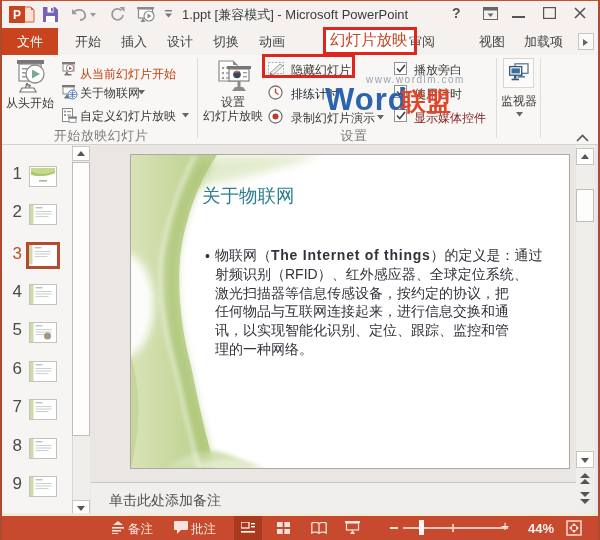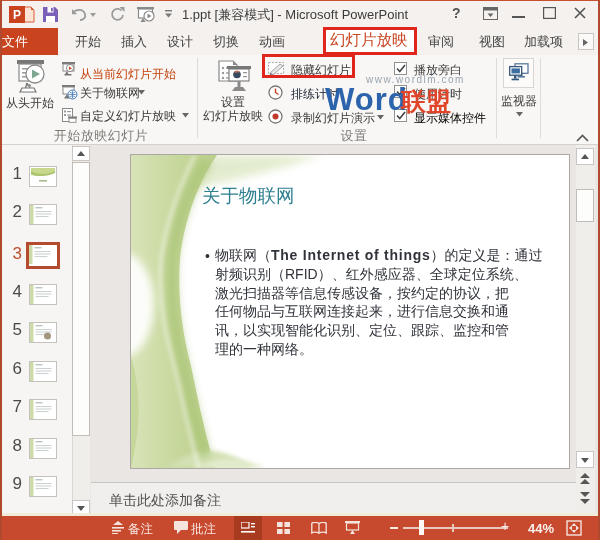--- a/index.html
+++ b/index.html
@@ -64,30 +64,30 @@
 <svg class="abs" style="left:512px;top:16px;" width="13" height="2" viewBox="0 0 13 2">
     <rect width="13" height="2" fill="#555"></rect>
   </svg>
 <svg class="abs" style="left:543px;top:7px;" width="13" height="12" viewBox="0 0 13 12">
     <rect x="0.5" y="0.5" width="12" height="11" fill="none" stroke="#555" stroke-width="1.4"></rect>
   </svg>
 <svg class="abs" style="left:574px;top:7px;" width="12" height="12" viewBox="0 0 12 12">
     <path d="M1 1 L11 11 M11 1 L1 11" stroke="#555" stroke-width="1.6"></path>
   </svg>
 
-<div class="abs" style="left:2px;top:28px;width:56px;height:32px;background:#C8431E;color:#fff;font-size:13px;line-height:27px;">文件</div>
+<div class="abs" style="left:2px;top:28px;width:56px;height:32px;background:#C8431E;color:#fff;font-size:13px;text-align:center;line-height:27px;">文件</div>
 <div class="tab" style="left:75px;">开始</div>
 <div class="tab" style="left:121px;">插入</div>
 <div class="tab" style="left:167px;">设计</div>
 <div class="tab" style="left:213px;font-family:Liberation Serif, serif;">切换</div>
 <div class="tab" style="left:259px;">动画</div>
 <div class="abs" style="left:323px;top:27px;width:94px;height:28px;background:#fff;"></div>
 <div class="abs" style="left:330px;top:30px;font-size:15.5px;color:#C8431E;">幻灯片放映</div>
 <div class="abs" style="left:323px;top:27px;width:94px;height:28px;border:3px solid #E0261C;z-index:25;"></div>
-<div class="tab" style="left:428px;text-align:right;">审阅</div>
+<div class="tab" style="left:409px;text-align:right;">审阅</div>
 <div class="tab" style="left:479px;">视图</div>
 <div class="tab" style="left:524px;">加载项</div>
 <div class="abs" style="left:578px;top:33px;width:16px;height:17px;border:1px solid #c9c5c1;background:#fbfaf9;"></div>
 <svg class="abs" style="left:583px;top:39px;" width="5" height="7" viewBox="0 0 5 7">
     <path d="M0 0 l5 3.5 -5 3.5 z" fill="#666"></path>
   </svg>
 
 <div class="abs" style="left:0;top:55px;width:600px;height:90px;background:#F9F7F5;border-bottom:1px solid #D5D1CC;"></div>
 
 <div class="abs" style="left:197px;top:58px;width:1px;height:80px;background:#DFDBD6;"></div>
@@ -202,21 +202,21 @@
 <div class="abs" style="left:394px;top:85px;width:13px;height:13px;background:#fff;border:1px solid #919191;"></div>
 <svg class="abs" style="left:396px;top:87px;" width="10" height="9" viewBox="0 0 10 9">
     <path d="M1 4.5 l2.8 3 L9 1" stroke="#444" stroke-width="1.6" fill="none"></path>
   </svg>
 <div class="abs" style="left:414px;top:86px;font-size:12px;color:#3a3a3a;">使用计时</div>
 
 <div class="abs" style="left:394px;top:109px;width:13px;height:13px;background:#fff;border:1px solid #919191;"></div>
 <svg class="abs" style="left:396px;top:111px;" width="10" height="9" viewBox="0 0 10 9">
     <path d="M1 4.5 l2.8 3 L9 1" stroke="#444" stroke-width="1.6" fill="none"></path>
   </svg>
-<div class="abs" style="left:414px;top:110px;font-size:12px;color:#000000;">显示媒体控件</div>
+<div class="abs" style="left:414px;top:110px;font-size:12px;color:#7f1d1d;">显示媒体控件</div>
 
 <div class="abs" style="left:309px;top:127px;width:90px;text-align:center;font-size:13px;letter-spacing:0.5px;color:#7e7a76;">设置</div>
 
 <div class="abs" style="left:503px;top:58px;width:31px;height:30px;border:1px solid #D9D5D0;background:#FCFBFA;"></div>
 <svg class="abs" style="left:509px;top:63px;" width="20" height="19" viewBox="0 0 20 19">
   <rect x="6" y="0.8" width="13" height="9.5" fill="#fff" stroke="#5a7a9a" stroke-width="1.3"></rect>
   <rect x="11" y="10" width="2.4" height="3" fill="#5a7a9a"></rect>
   <rect x="8.5" y="13" width="7.5" height="1.6" fill="#5a7a9a"></rect>
   <rect x="0.7" y="3.6" width="12" height="8.6" fill="#fff" stroke="#33567a" stroke-width="1.3"></rect>
   <rect x="2.5" y="5.4" width="8.4" height="5" fill="#3C6E9F"></rect>

